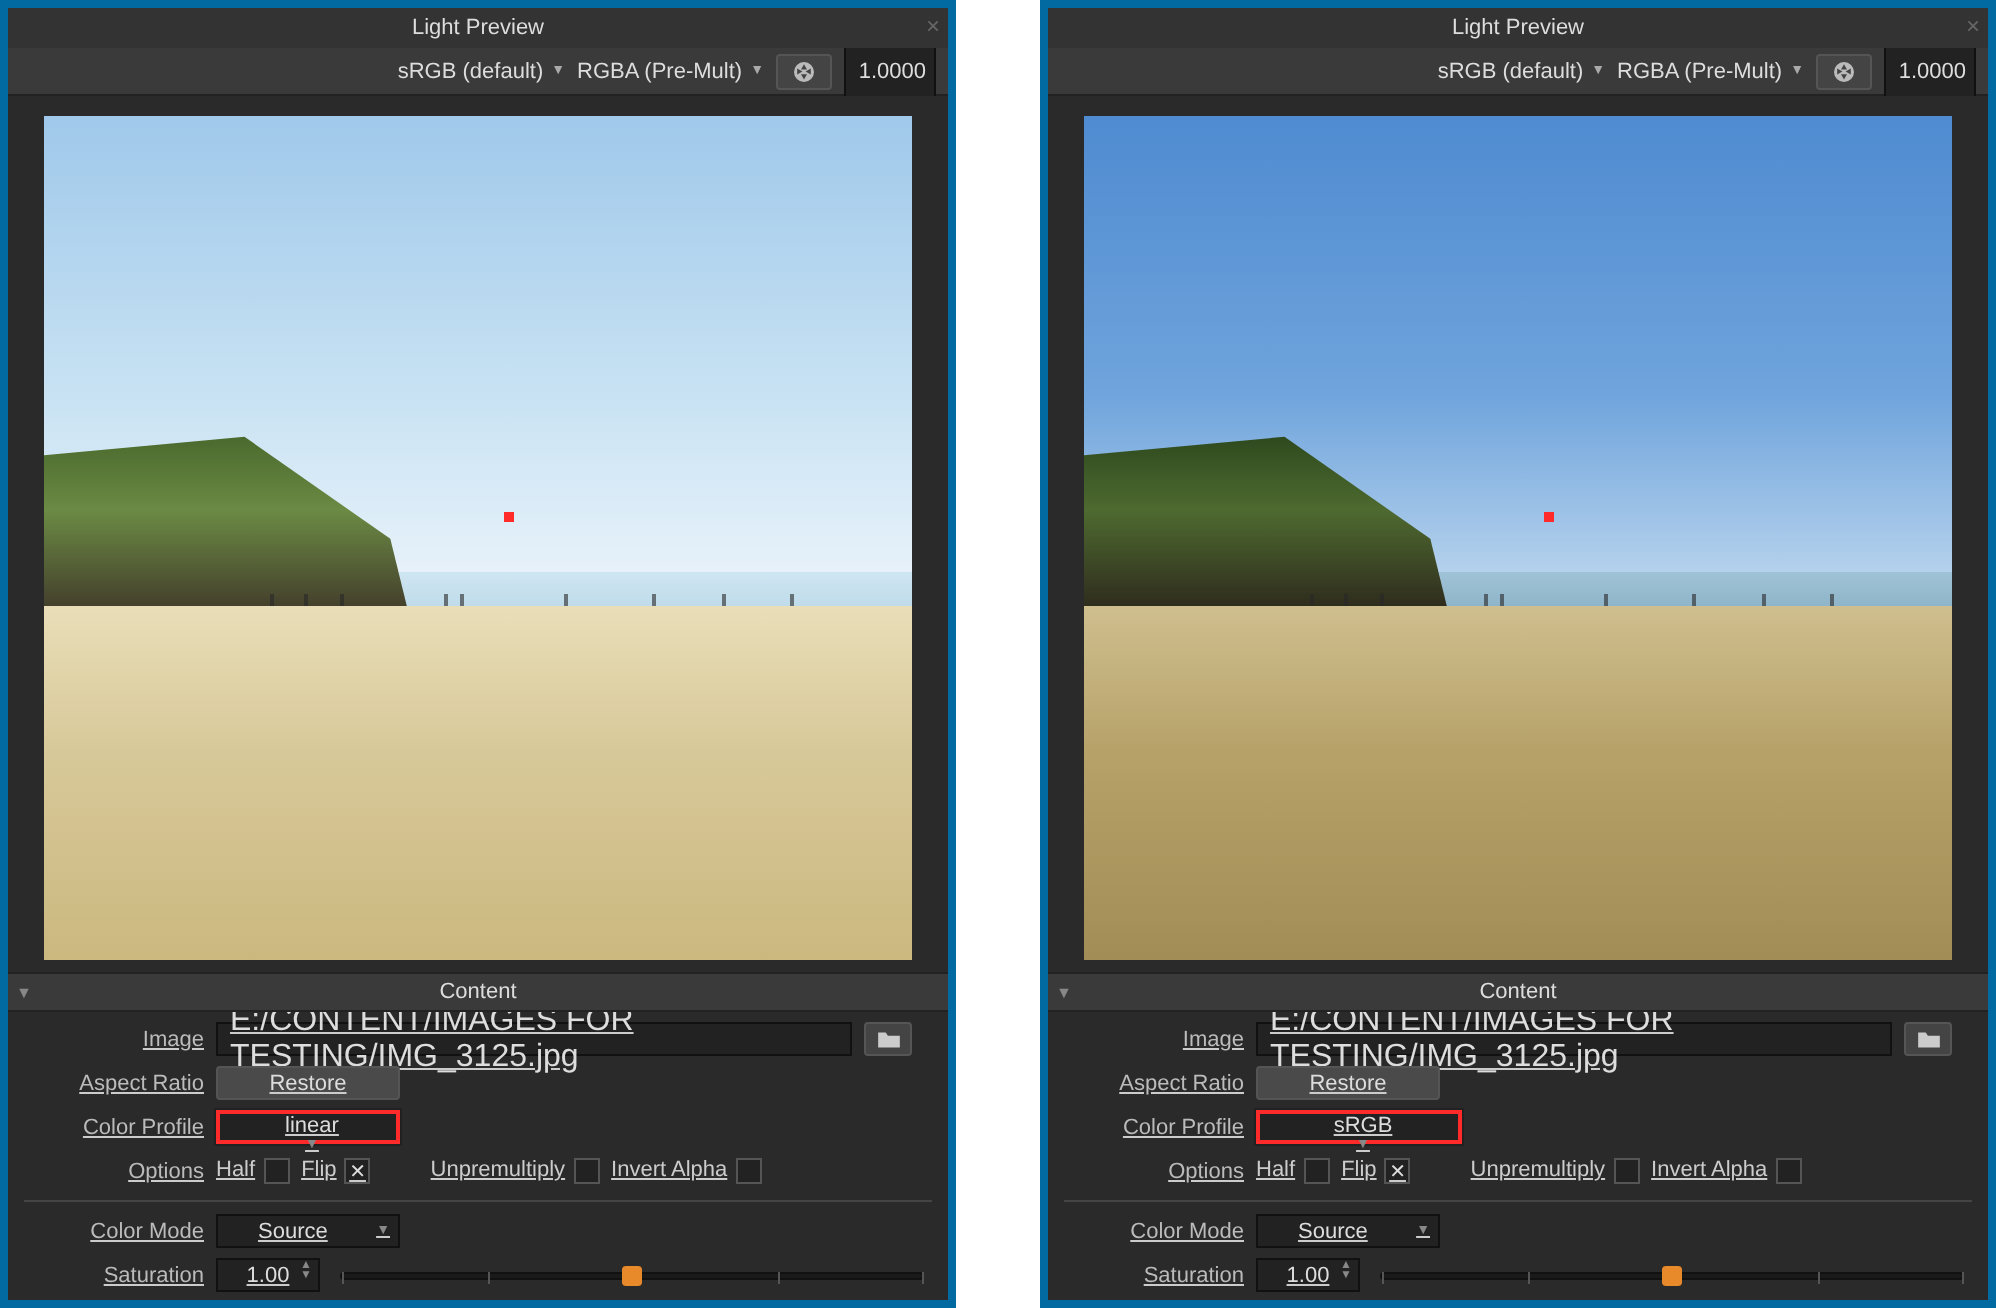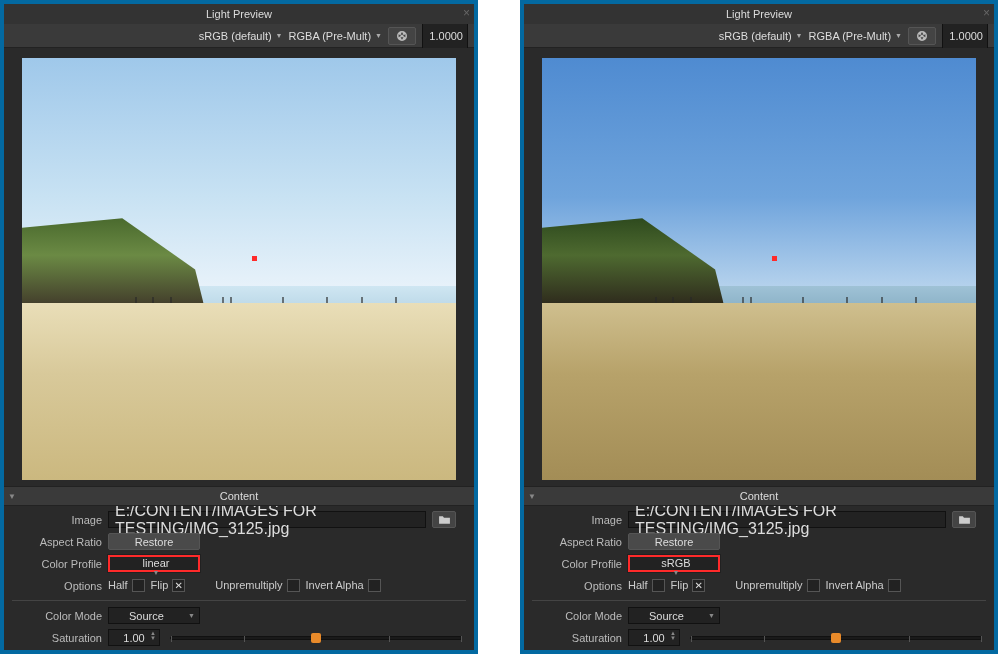--- a/index.html
+++ b/index.html
@@ -138,20 +138,21 @@
     border-bottom:1px solid #222;
   }
   .section-header .chev {
     position:absolute; left:4px; font-size:8px; color:#888;
   }
   .form {
     padding: 4px 8px 2px 8px;
     display: flex;
     flex-direction: column;
     gap: 3px;
+    text-decoration: underline;
   }
   .row {
     display: flex;
     align-items: center;
     height: 19px;
     gap: 6px;
   }
   .label {
     width: 90px;
     text-align: right;
@@ -384,21 +385,21 @@
             <path d="M2 2h7l2 3h11v11H2z"></path>
           </svg>
       </span>
     </div>
     <div class="row">
       <span class="label">Aspect Ratio</span>
       <span class="btn" style="width:92px">Restore</span>
     </div>
     <div class="row">
       <span class="label">Color Profile</span>
-      <span class="select highlight" style="width:92px">
+      <span class="select highlight" style="width:103px">
         <span>sRGB</span>
         <span class="tri">▼</span>
       </span>
     </div>
     <div class="row">
       <span class="label">Options</span>
       <span class="opt">
           <span>Half</span>
           <span class="chk"></span>
         </span>

